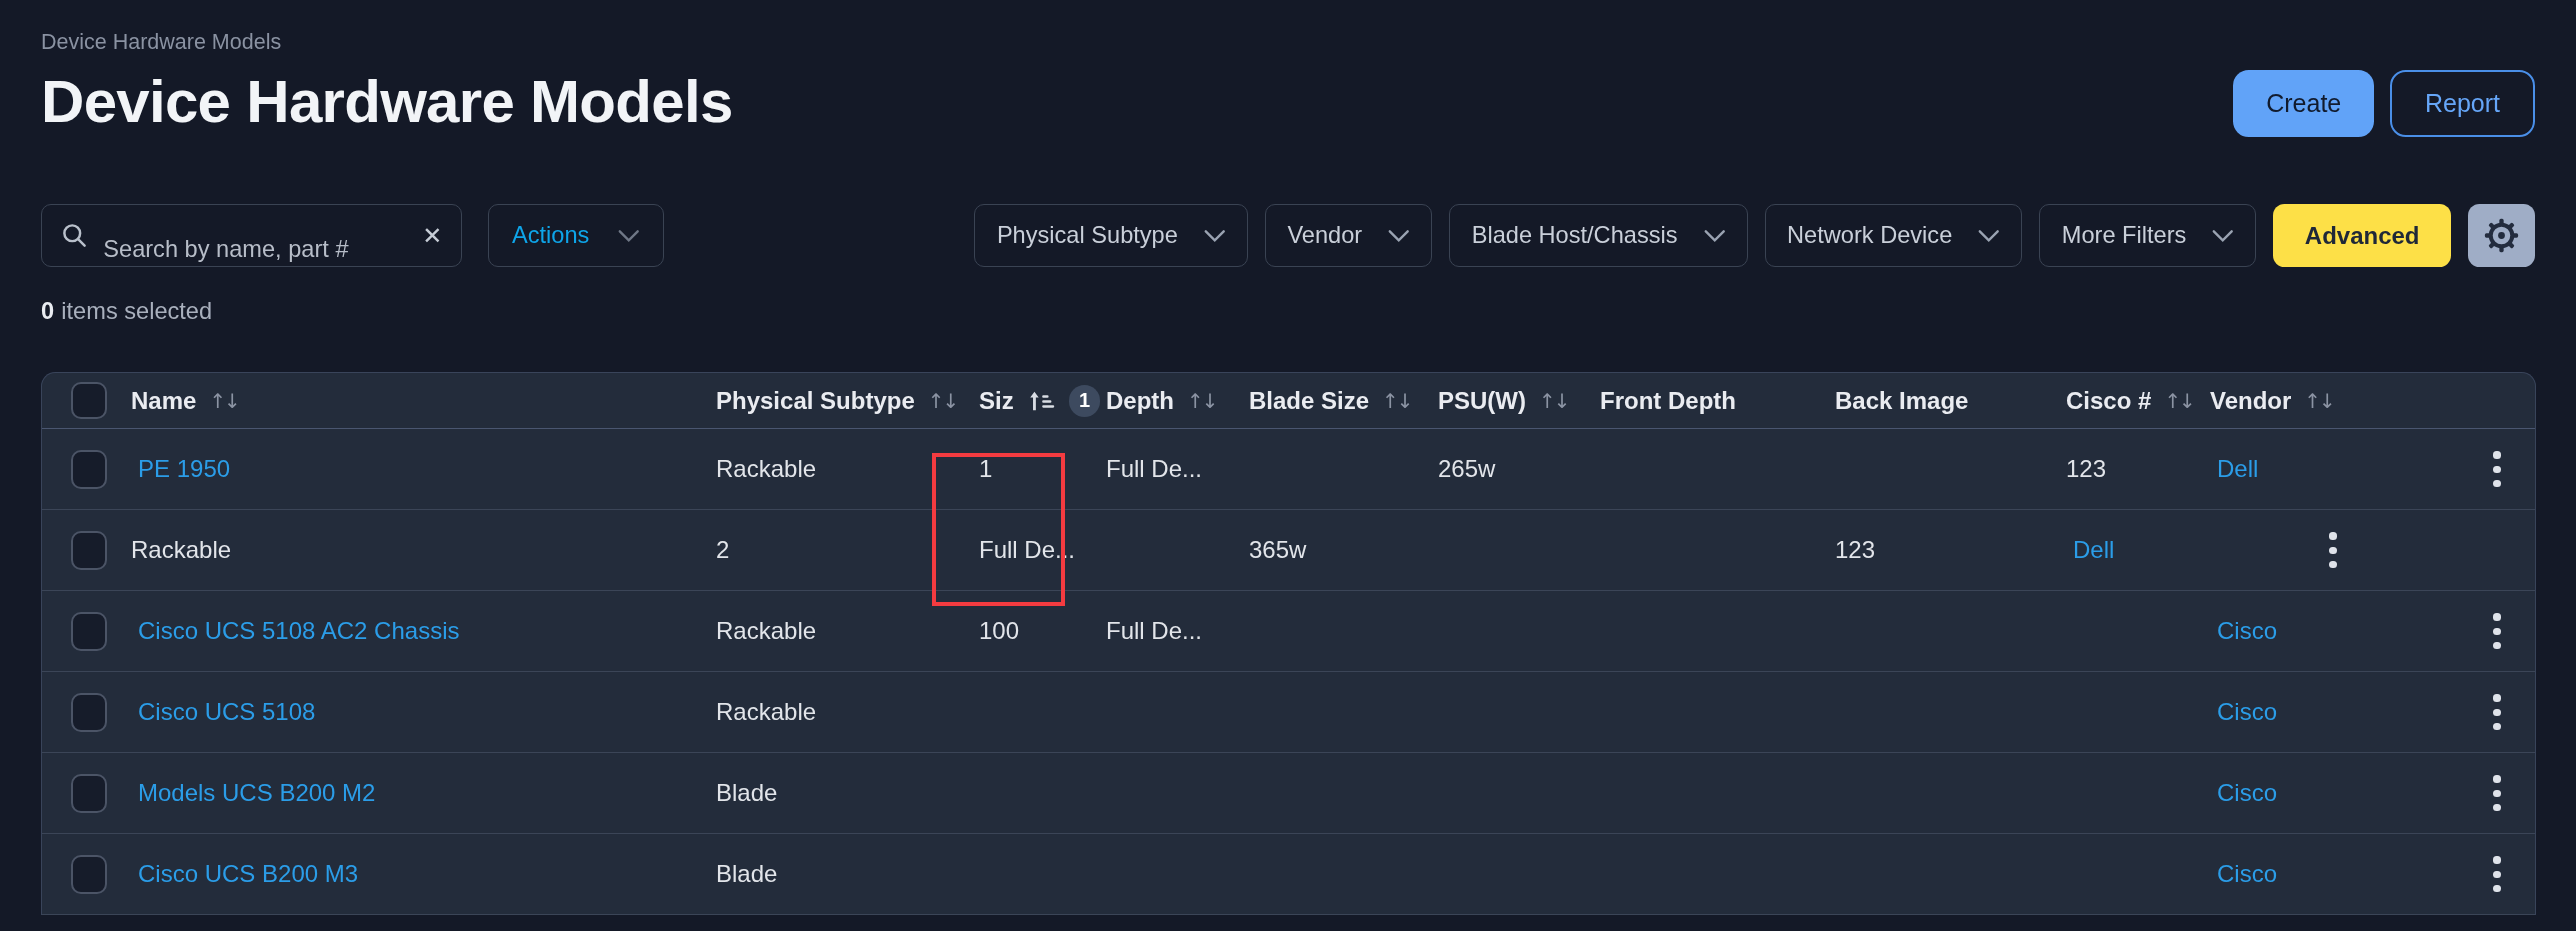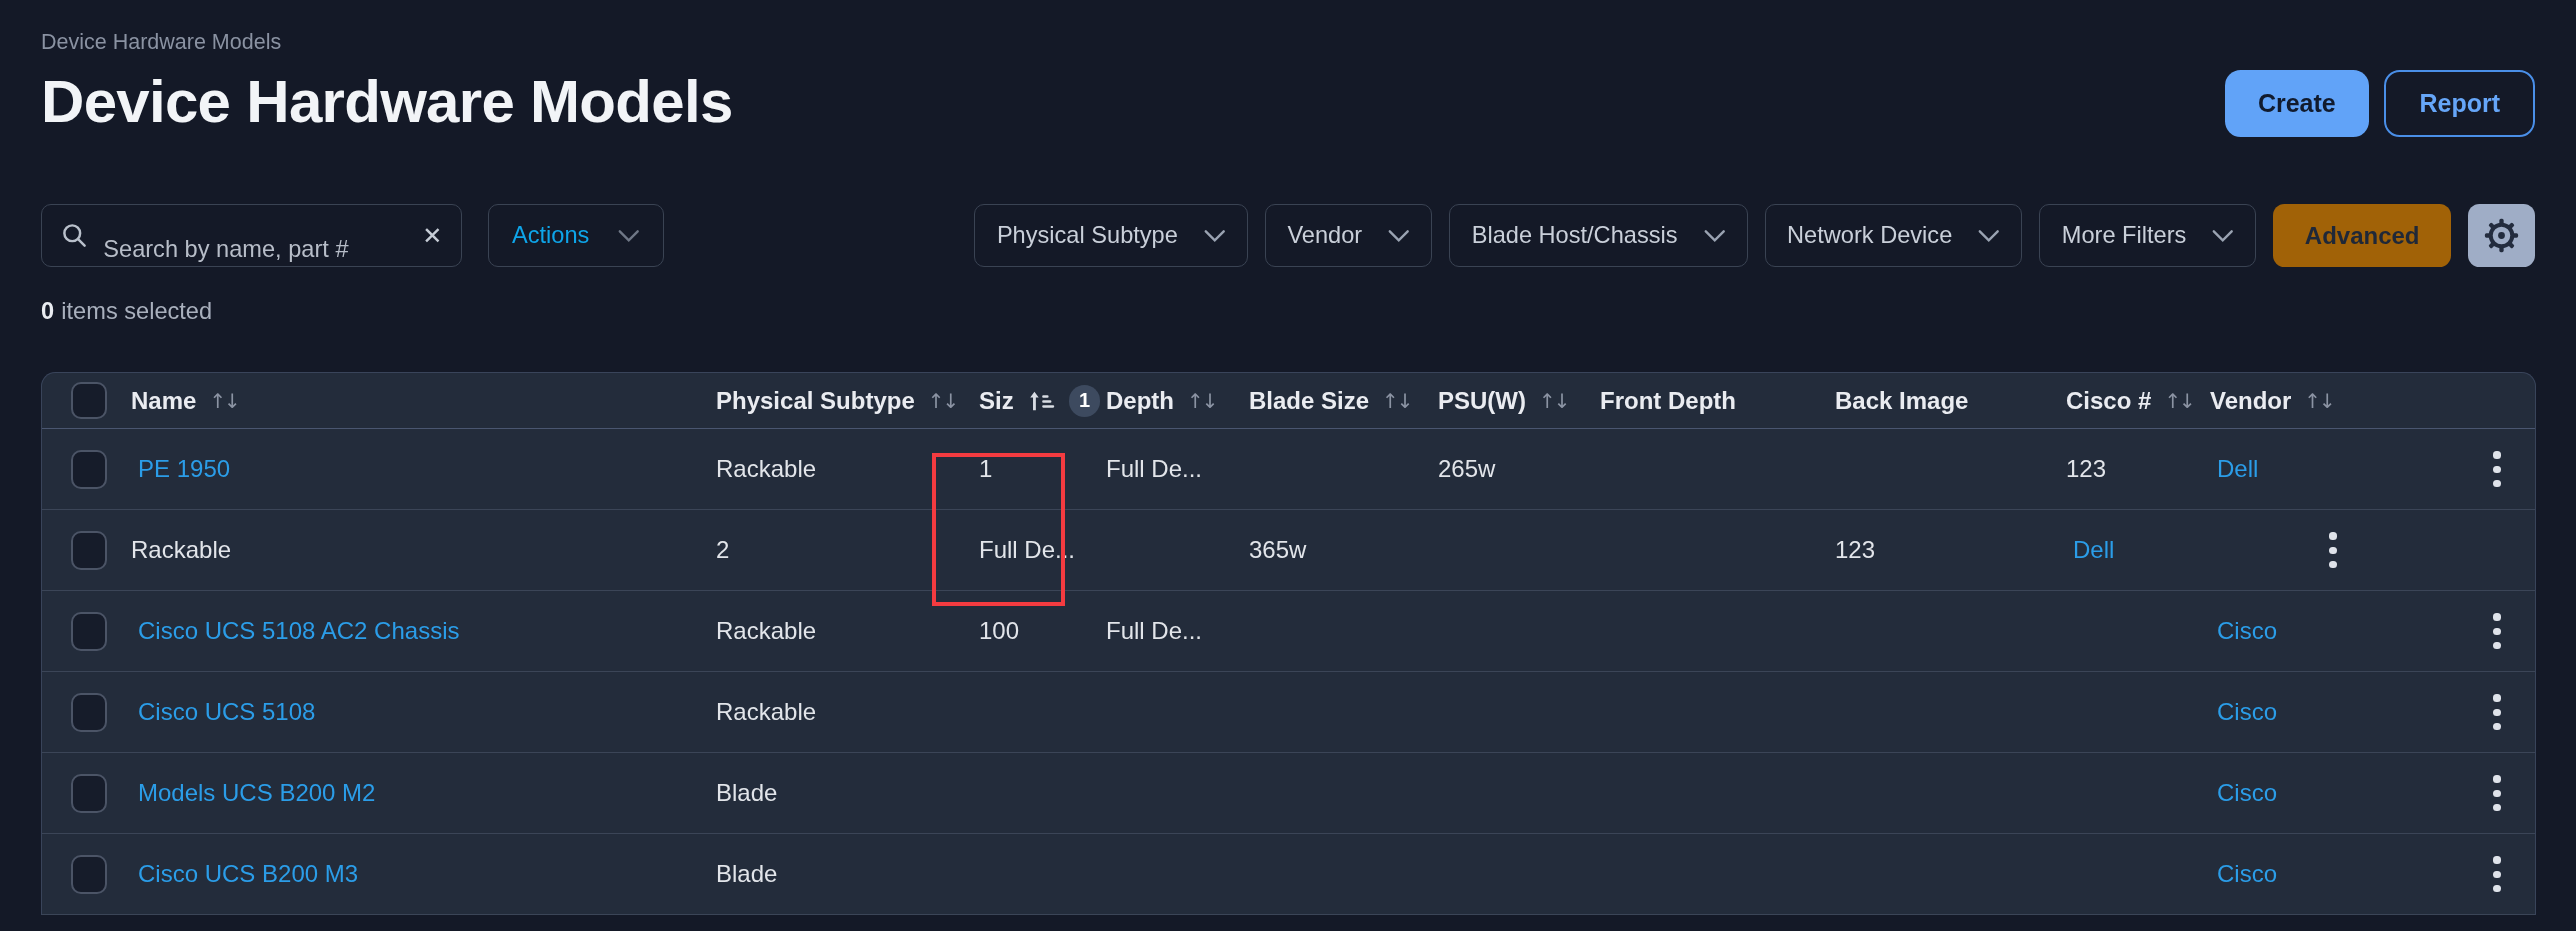--- a/index.html
+++ b/index.html
@@ -23,21 +23,21 @@
     font-weight: 700; letter-spacing: -0.7px;
     color: #f2f4f7;
   }
   .header-buttons {
     position: absolute; top: 70px; right: 41px;
     display: flex; gap: 15.7px;
   }
   .btn {
     height: 67px; padding: 0 33px;
     border-radius: 15.7px;
-    font-size: 25px; font-weight: 700;
+    font-size: 25px; font-weight: 400;
     display: flex; align-items: center; justify-content: center;
     cursor: pointer;
   }
   .btn-create { background: #61a3f8; color: #111b2e; border: none; }
   .btn-report { background: transparent; color: #66a6f8; border: 2.1px solid #4a8fe8; }
 
   
   .controls {
     margin-top: 67px;
     display: flex; align-items: center; gap: 26px;
@@ -61,21 +61,21 @@
 
   .actions-dd { padding: 0 23px; gap: 29px; }
   .actions-dd .dd-label { font-size: 23.6px; color: #0ea5e9; }
 
   .filters { margin-left: auto; display: flex; align-items: center; gap: 17px; }
   .filter-dd { padding: 0 21.5px; gap: 26px; cursor: pointer; }
   .filter-dd .dd-label { font-size: 23.6px; color: #c9cfd9; white-space: nowrap; }
 
   .btn-advanced {
     height: 63px; padding: 0 31.5px;
-    background: #a16207; color: #1f2838;
+    background: #fde047; color: #1f2838;
     border: none; border-radius: 11.4px;
     font-size: 24px; font-weight: 600;
     display: flex; align-items: center; cursor: pointer;
   }
   .btn-gear {
     height: 63px; width: 67px;
     background: #9fadc6; border: none; border-radius: 11.4px;
     display: flex; align-items: center; justify-content: center; cursor: pointer;
   }
 

